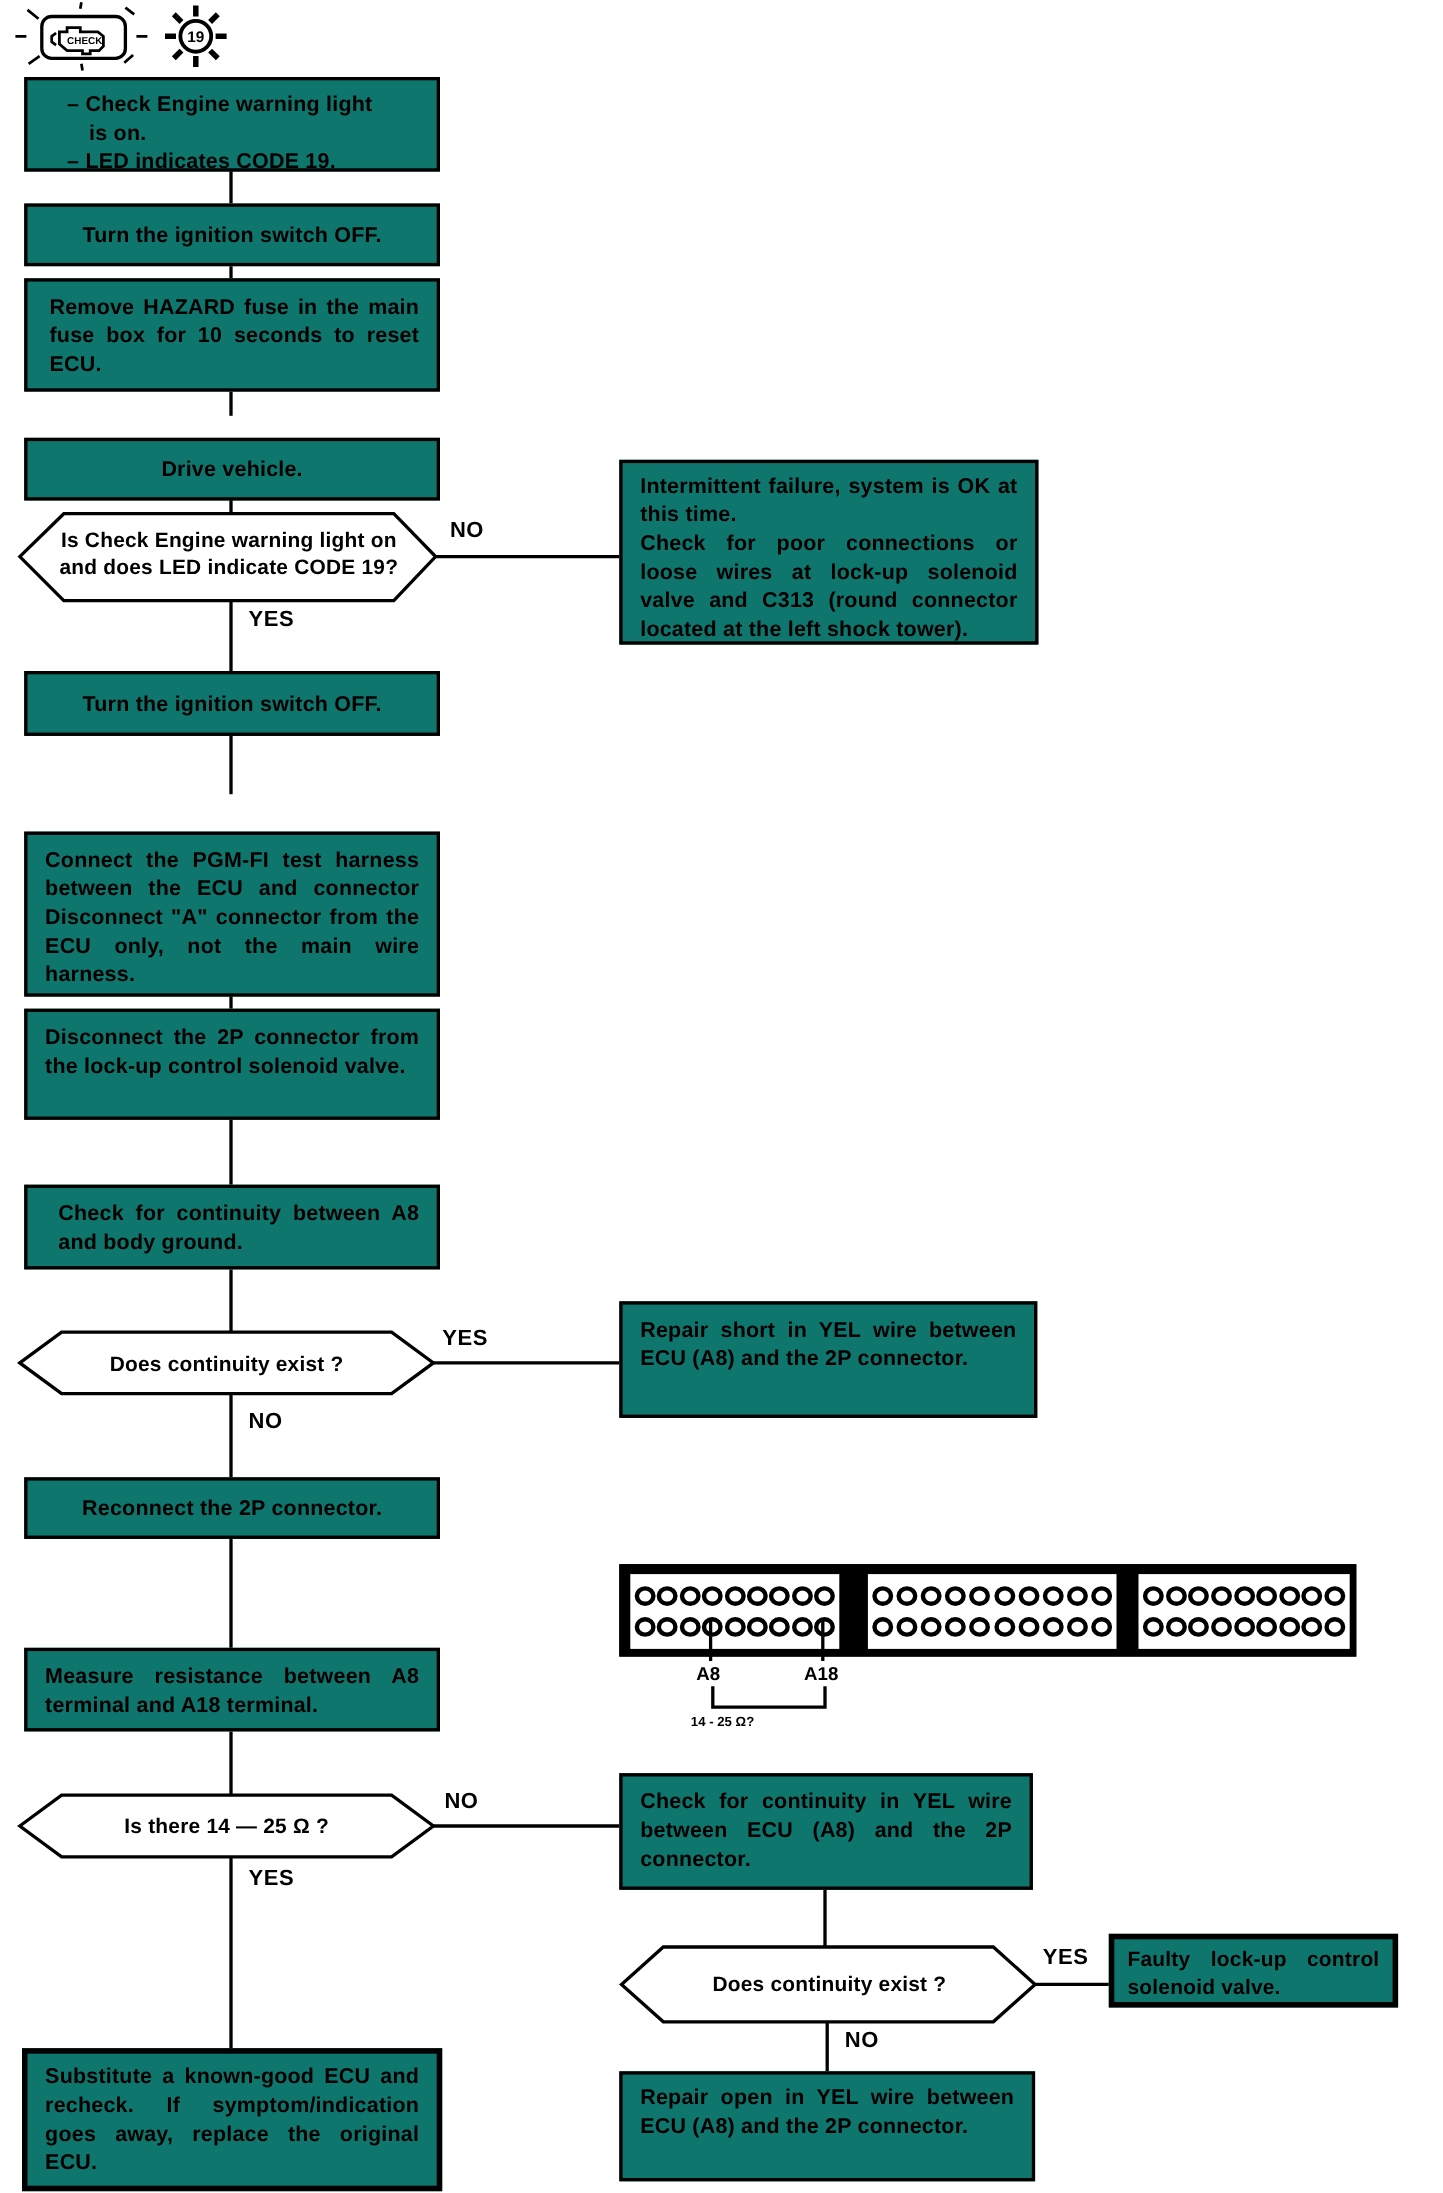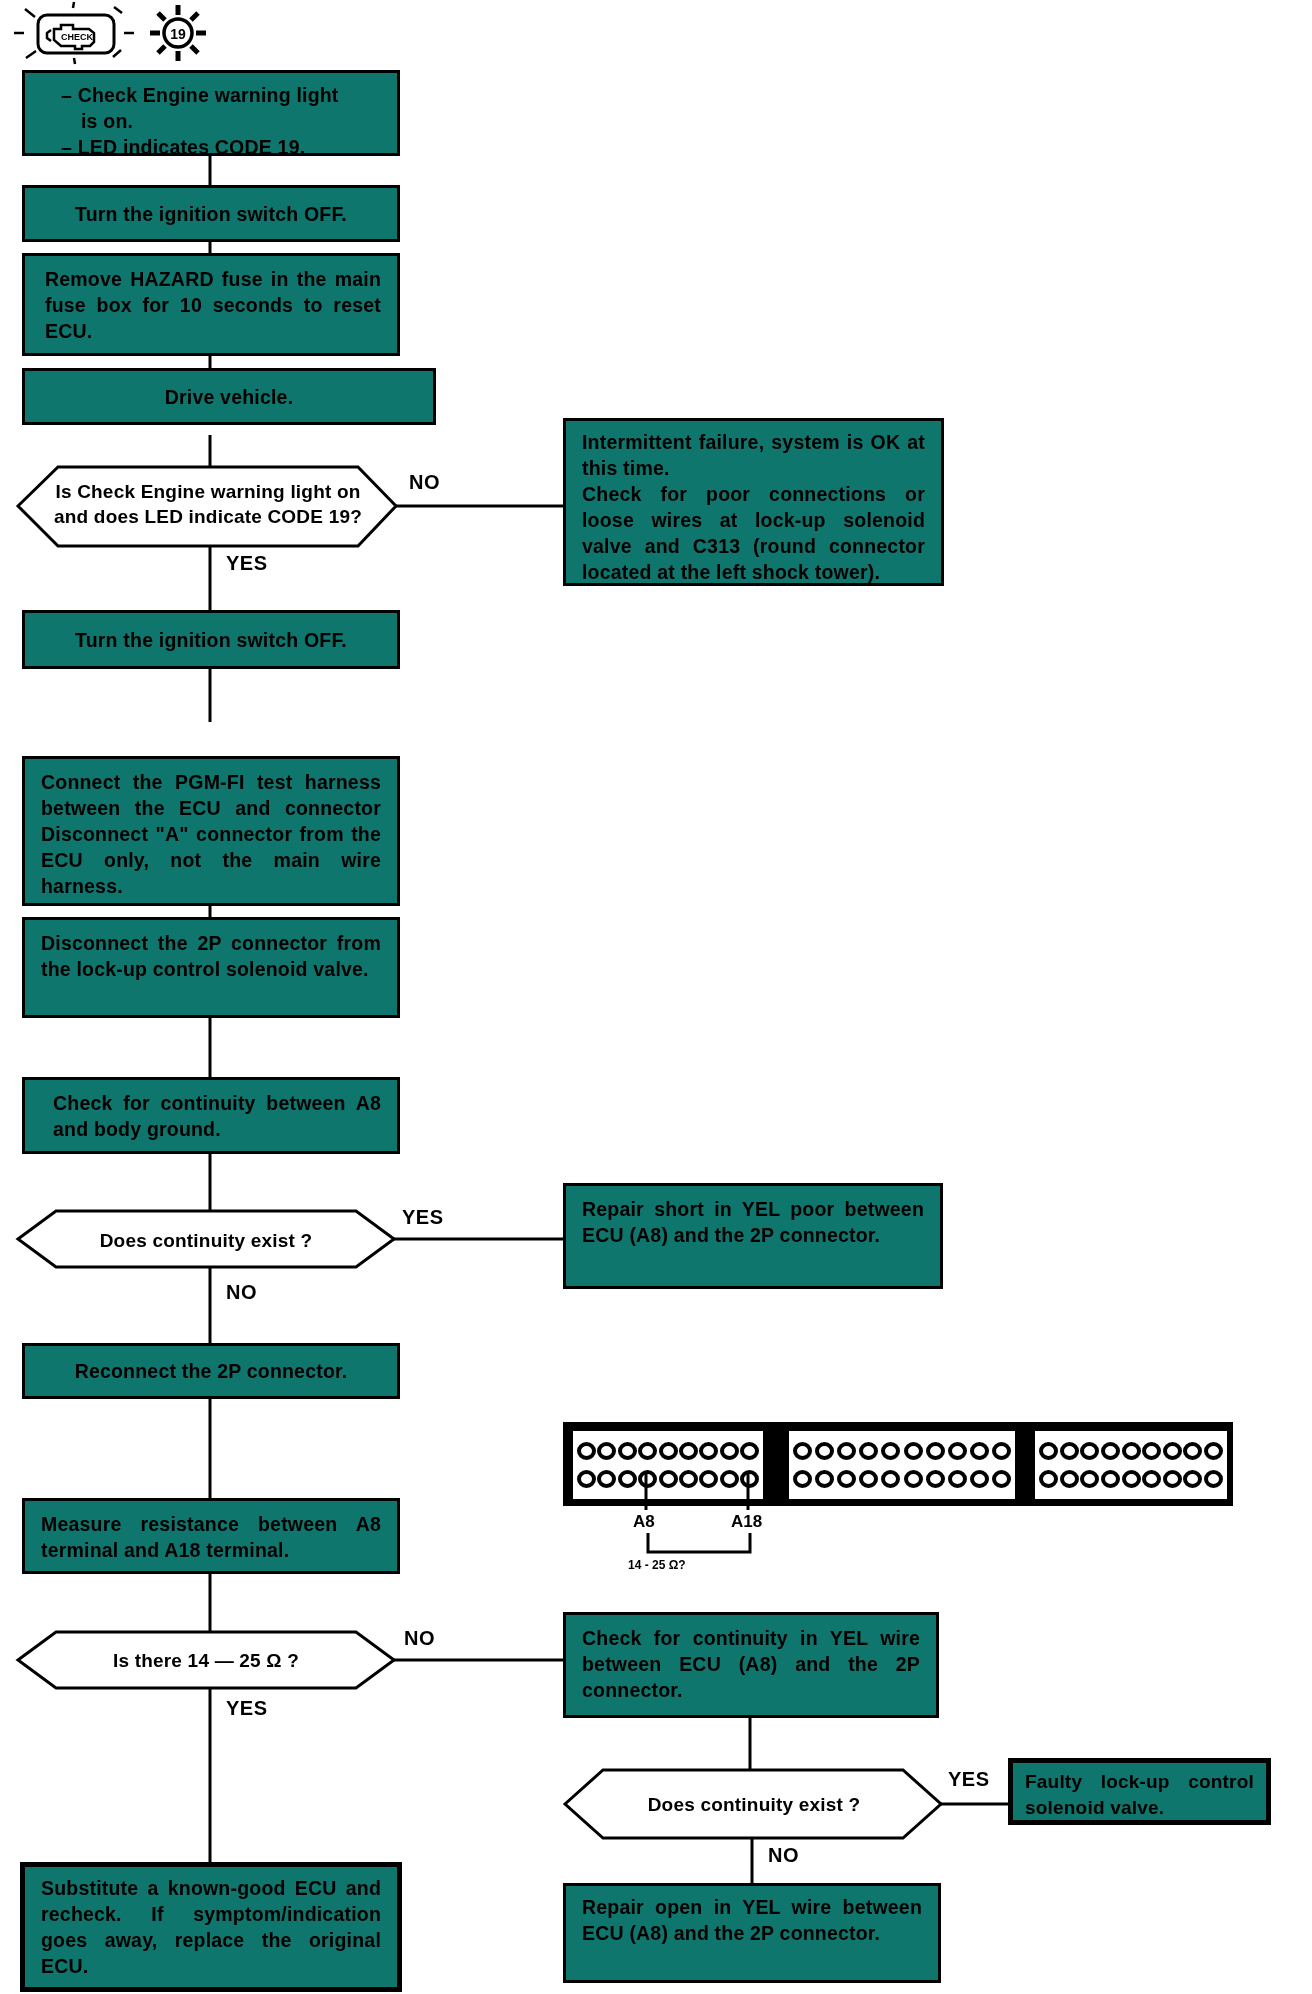--- a/index.html
+++ b/index.html
@@ -105,21 +105,21 @@
   </div>
 
   <div class="box center" style="left:22px;top:185px;width:378px;height:57px;">
     <span>Turn the ignition switch OFF.</span>
   </div>
 
   <div class="box justify" style="left:22px;top:253px;width:378px;height:103px;padding-left:20px;">
     <span>Remove HAZARD fuse in the main fuse box for 10 seconds to reset ECU.</span>
   </div>
 
-  <div class="box center" style="left:22px;top:368px;width:414px;height:57px;align-items:center;">
+  <div class="box center" style="left:22px;top:398px;width:378px;height:57px;align-items:center;">
     <span>Drive vehicle.</span>
   </div>
 
   <div class="hex-text" style="left:48px;top:479px;width:320px;">
     <div>Is Check Engine warning light on</div>
     <div>and does LED indicate CODE 19?</div>
   </div>
   <div class="lbl" style="left:409px;top:471px;">NO</div>
   <div class="lbl" style="left:226px;top:552px;">YES</div>
 
@@ -142,21 +142,21 @@
 
   <div class="box justify" style="left:22px;top:1077px;width:378px;height:77px;padding-left:28px;">
     <span>Check for continuity between A8 and body ground.</span>
   </div>
 
   <div class="hex-text" style="left:60px;top:1228px;width:292px;">Does continuity exist ?</div>
   <div class="lbl" style="left:402px;top:1206px;">YES</div>
   <div class="lbl" style="left:226px;top:1281px;">NO</div>
 
   <div class="box justify" style="left:563px;top:1183px;width:380px;height:106px;">
-    <span>Repair short in YEL poor between ECU (A8) and the 2P connector.</span>
+    <span>Repair short in YEL wire between ECU (A8) and the 2P connector.</span>
   </div>
 
   <div class="box center" style="left:22px;top:1343px;width:378px;height:56px;">
     <span>Reconnect the 2P connector.</span>
   </div>
 
   <div class="box justify" style="left:22px;top:1498px;width:378px;height:76px;">
     <span>Measure resistance between A8 terminal and A18 terminal.</span>
   </div>
 

